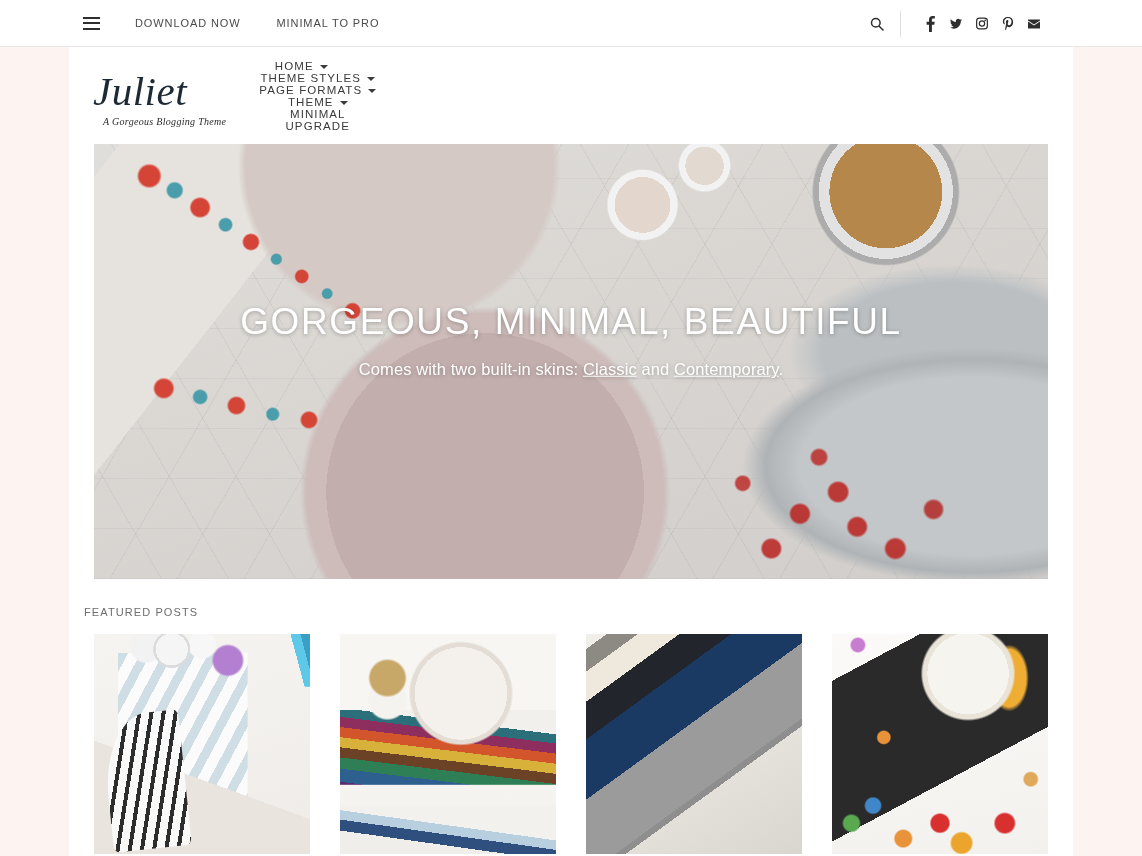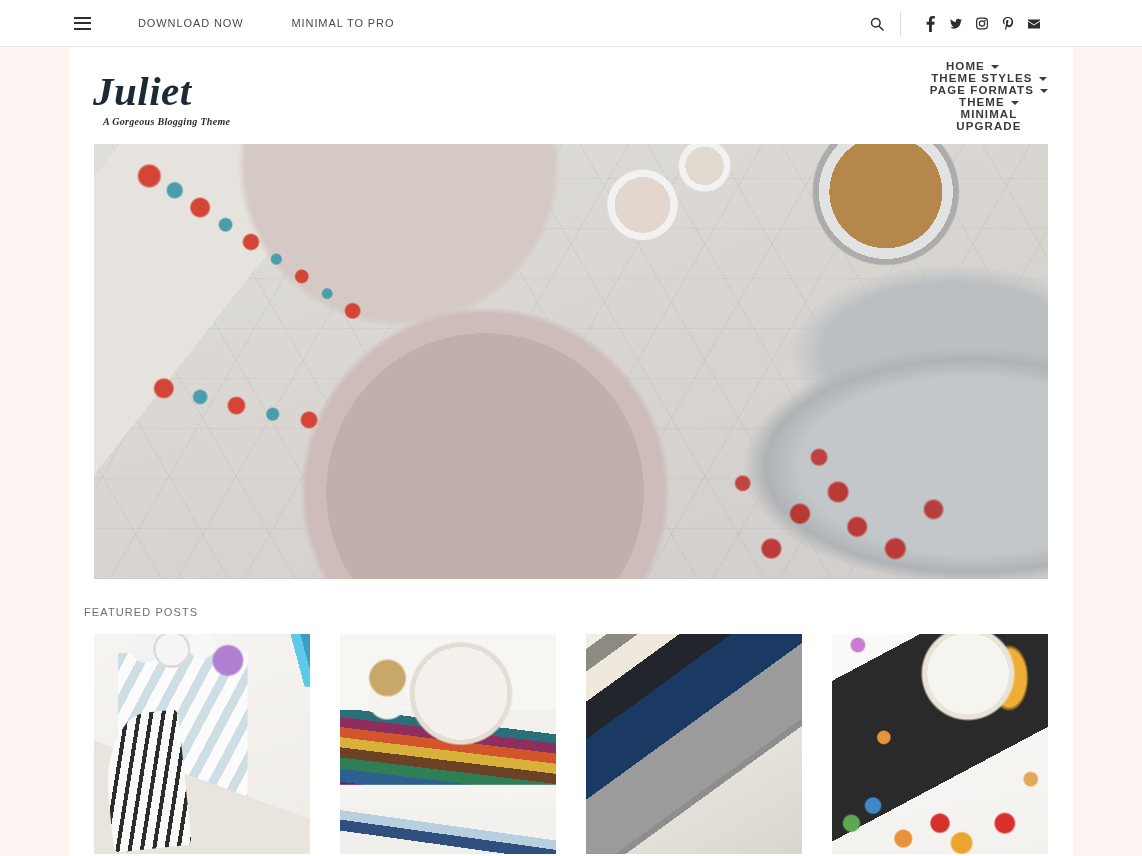--- a/index.html
+++ b/index.html
@@ -17,21 +17,22 @@
     height: 47px;
     background: #ffffff;
     border-bottom: 1px solid #e8e8e8;
     display: flex;
     align-items: center;
   }
   .topbar-left {
     display: flex;
     align-items: center;
     padding-left: 74px;
-    gap: 12px;
+    gap: 0;
+    margin-left: 9px;
   }
   .hamburger {
     width: 17px; height: 13px;
     display: flex; flex-direction: column; justify-content: space-between;
     cursor: pointer;
     margin-right: 35px;
   }
   .hamburger span { display: block; height: 2px; background: #2e2e2e; width: 100%; }
   .topbar-link {
     font-size: 11px;
@@ -74,23 +75,22 @@
     background: #ffffff;
     min-height: 809px;
     position: relative;
   }
 
   
   .header {
     height: 97px;
     display: flex;
     align-items: center;
-    justify-content: space-between;
+    justify-content: flex-start;
     padding: 0 25px 0 24px;
-    font-weight: bold;
   }
   .logo-wrap { padding-top: 6px; }
   .logo-title {
     font-family: "Liberation Serif", serif;
     font-style: italic;
     font-size: 41px;
     color: #1d2a35;
     line-height: 1;
     letter-spacing: 0.5px;
   }
@@ -424,20 +424,26 @@
       <a class="nav-item" href="#">
         <span>UPGRADE</span>
       </a>
     </nav>
   </div>
 
   <div class="hero">
     <div class="hero-photo"></div>
     <div class="hero-embroidery"></div>
     <div class="hero-overlay"></div>
+    <div class="hero-caption">
+      <div class="hero-title">GORGEOUS, MINIMAL, BEAUTIFUL</div>
+      <div class="hero-sub">
+        <span>Comes with two built-in skins: </span><a href="#">Classic</a><span> and </span><a href="#">Contemporary</a><span>.</span>
+      </div>
+    </div>
   </div>
 
   <div class="featured-label">FEATURED POSTS</div>
   <div class="featured-grid">
     <div class="featured-card">
       <div class="thumb thumb-1"></div>
     </div>
     <div class="featured-card">
       <div class="thumb thumb-2"></div>
     </div>

